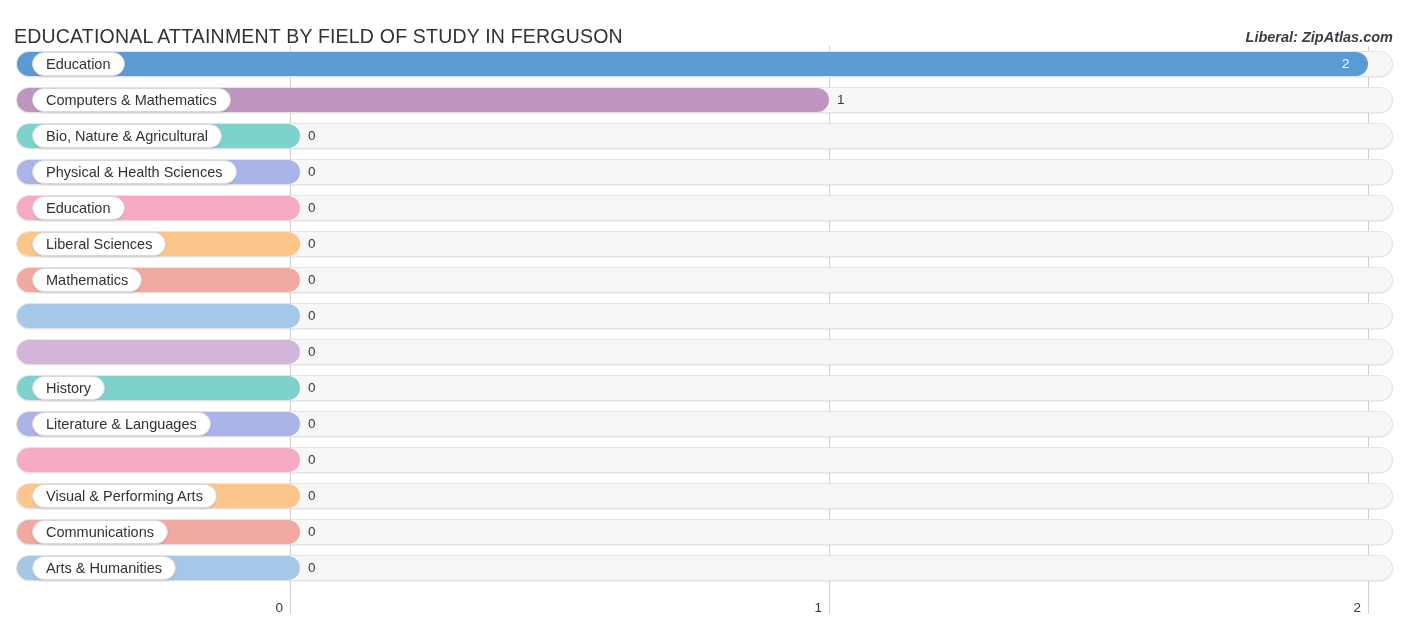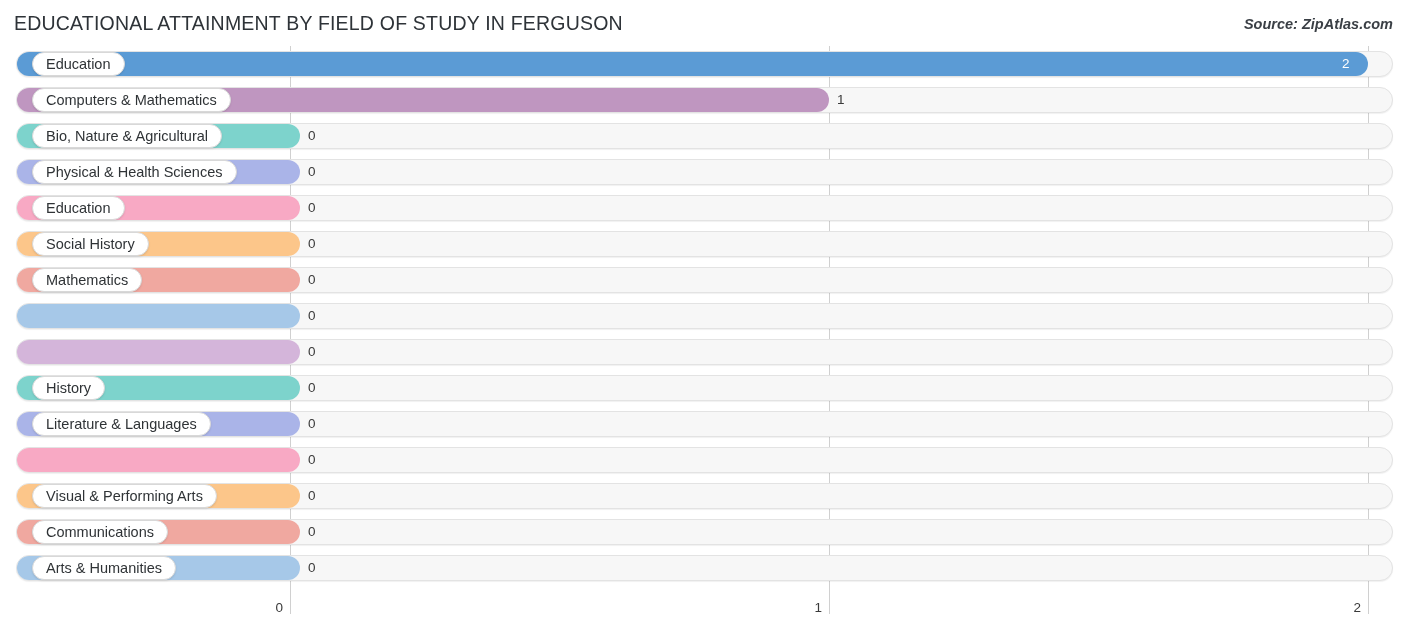--- a/index.html
+++ b/index.html
@@ -11,21 +11,21 @@
     width: 1406px;
     height: 632px;
     font-family: "Liberation Sans", sans-serif;
     overflow: hidden;
     position: relative;
   }
 
   
   .header {
     position: absolute;
-    left: 0; top: 3px;
+    left: 0; top: 16px;
     width: 1406px;
     height: 44px;
   }
   .chart-title {
     position: absolute;
     left: 14px;
     top: 9px;
     font-size: 19.5px;
     letter-spacing: 0.2px;
     color: #2e3338;
@@ -149,21 +149,21 @@
     width: 1px;
     height: 19px;
     background: #d0d0d0;
   }
 </style>
 </head>
 <body>
 
 <div class="header">
   <div class="chart-title">EDUCATIONAL ATTAINMENT BY FIELD OF STUDY IN FERGUSON</div>
-  <div class="source-note">Source: ZipAtlas.com</div>
+  <div class="source-note">Liberal: ZipAtlas.com</div>
 </div>
 
 <div class="plot">
   <div class="gridlines">
       <div class="gridline" style="left: 290px;"></div>
       <div class="gridline" style="left: 829px;"></div>
       <div class="gridline" style="left: 1368px;"></div>
     </div>
   <div class="rows">
       <div class="row">
@@ -192,21 +192,21 @@
       </div>
       <div class="row">
         <div class="track"></div>
         <div class="bar" style="width: 283px; background: rgb(248, 169, 196);"></div>
         <div class="cat-pill">Education</div>
         <div class="bar-value" style="left: 308px;">0</div>
       </div>
       <div class="row">
         <div class="track"></div>
         <div class="bar" style="width: 283px; background: rgb(252, 198, 138);"></div>
-        <div class="cat-pill">Social History</div>
+        <div class="cat-pill">Liberal Sciences</div>
         <div class="bar-value" style="left: 308px;">0</div>
       </div>
       <div class="row">
         <div class="track"></div>
         <div class="bar" style="width: 283px; background: rgb(240, 168, 160);"></div>
         <div class="cat-pill">Mathematics</div>
         <div class="bar-value" style="left: 308px;">0</div>
       </div>
       <div class="row">
         <div class="track"></div>

